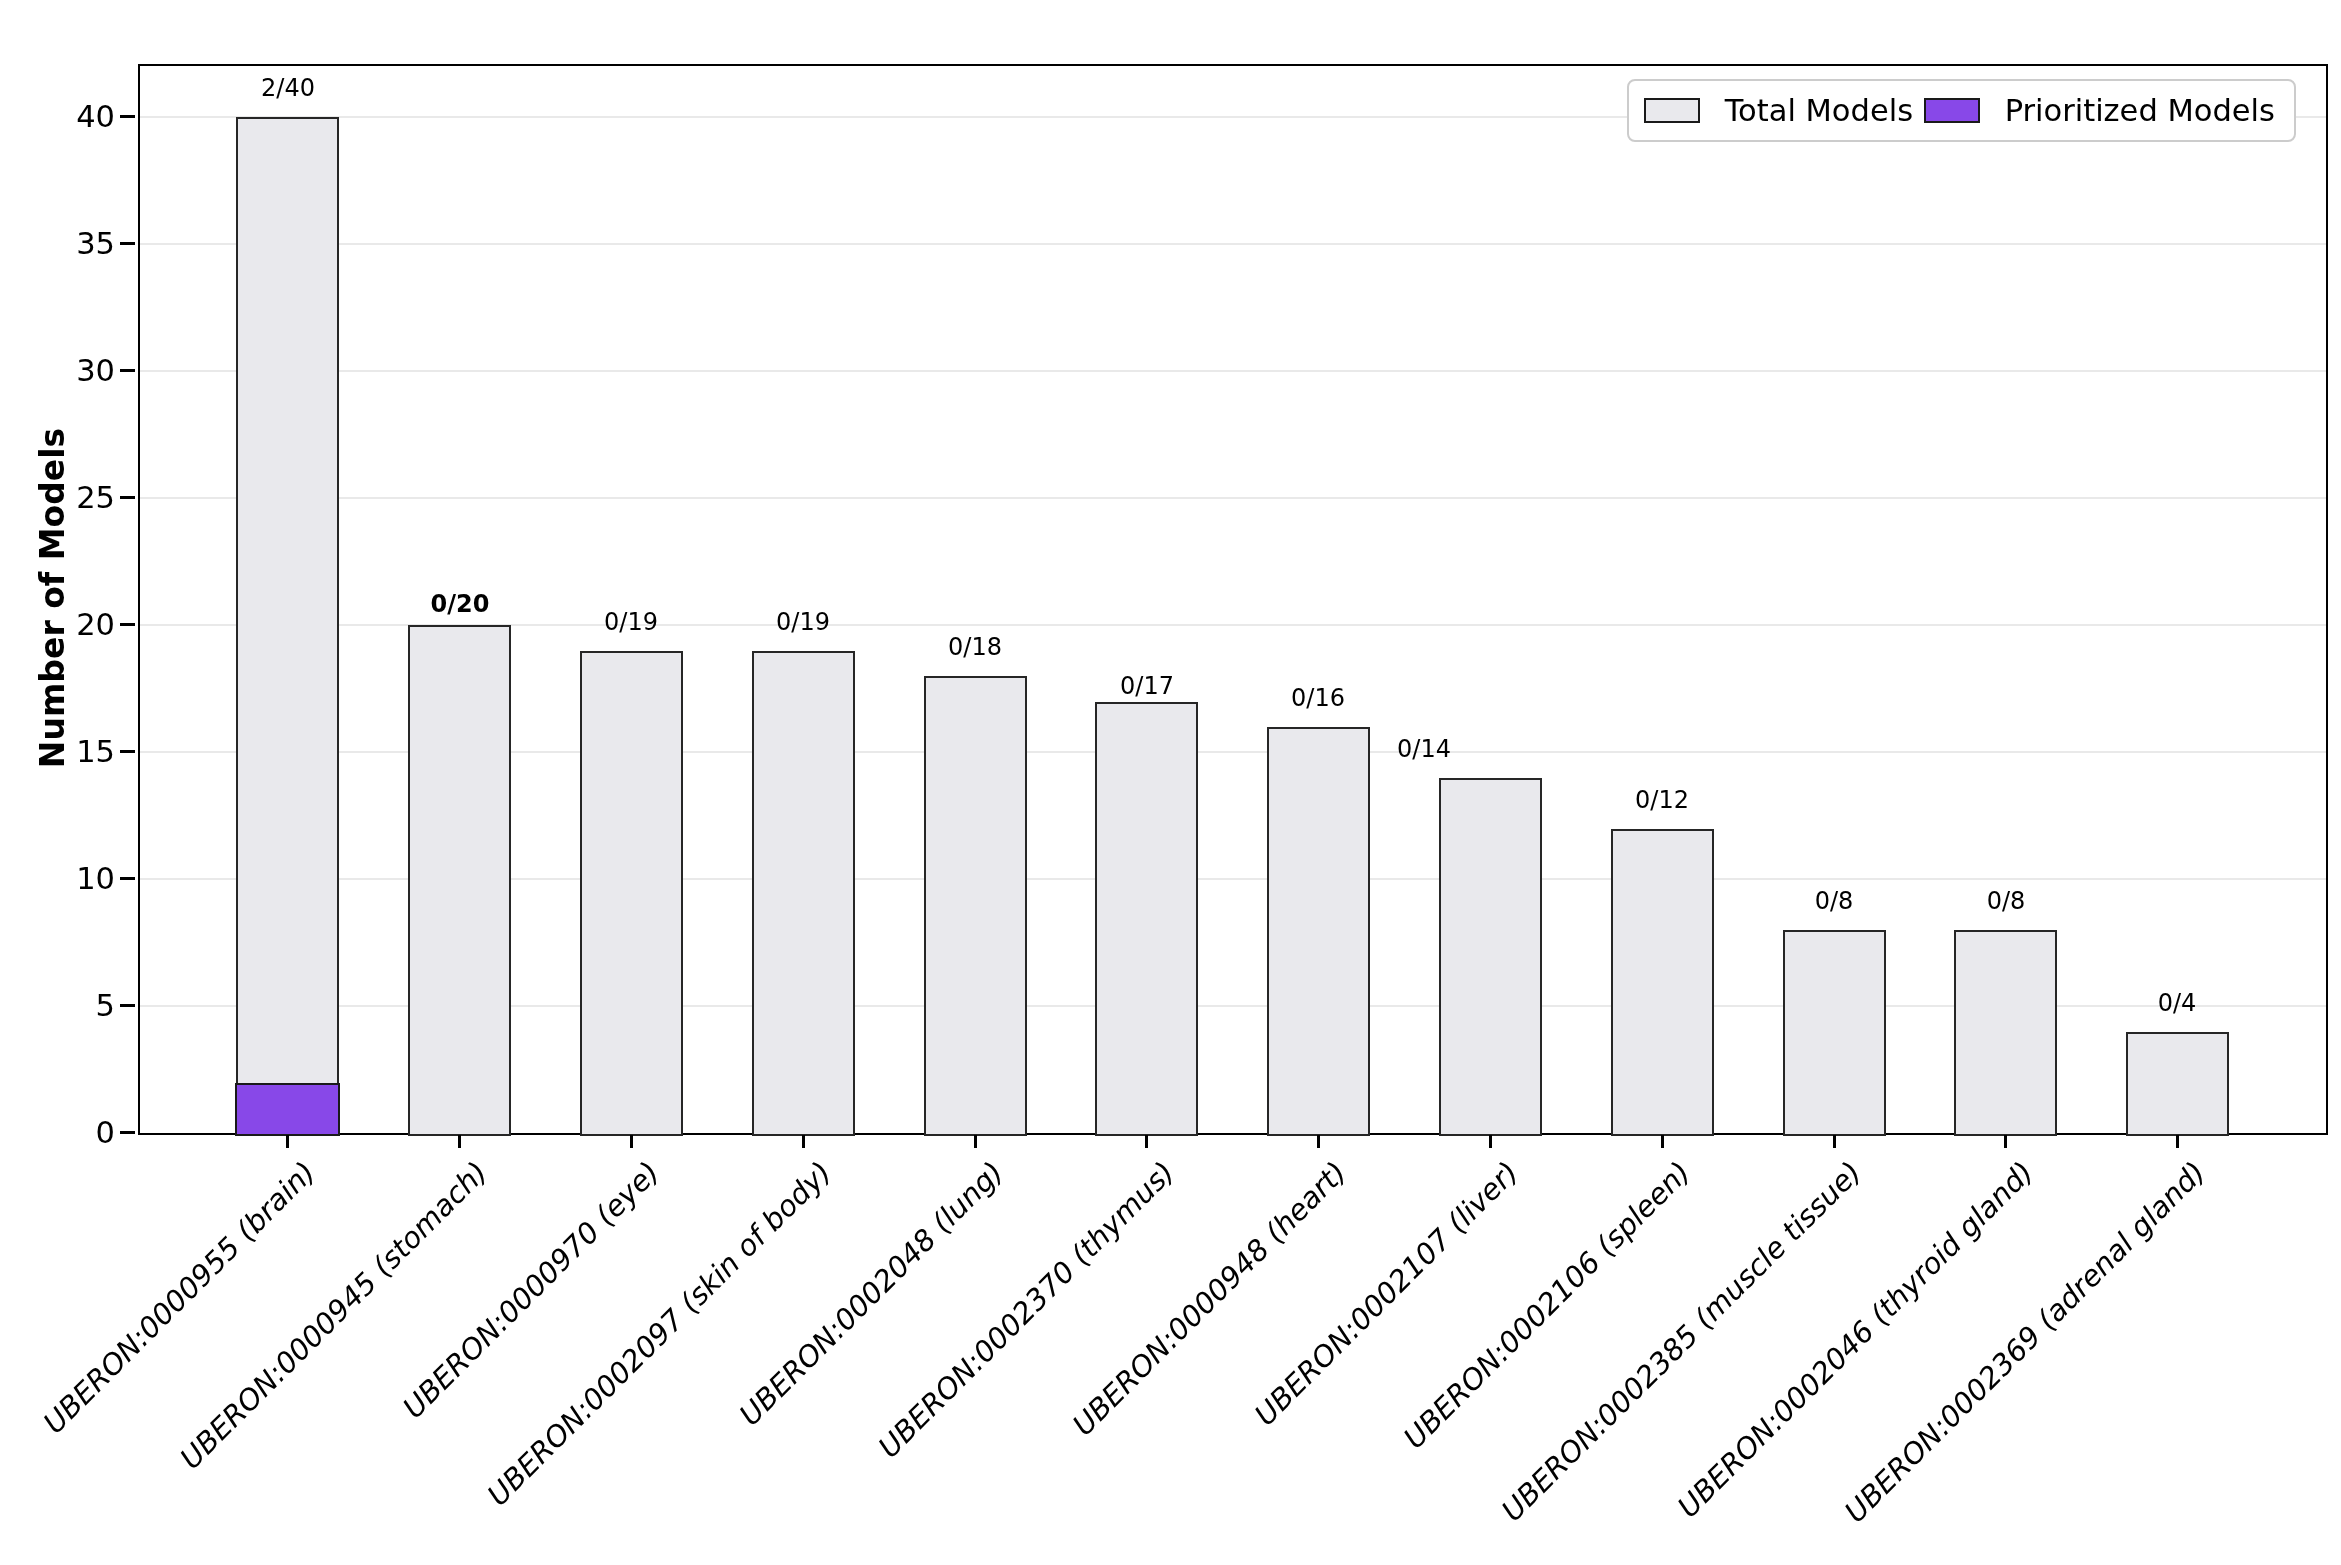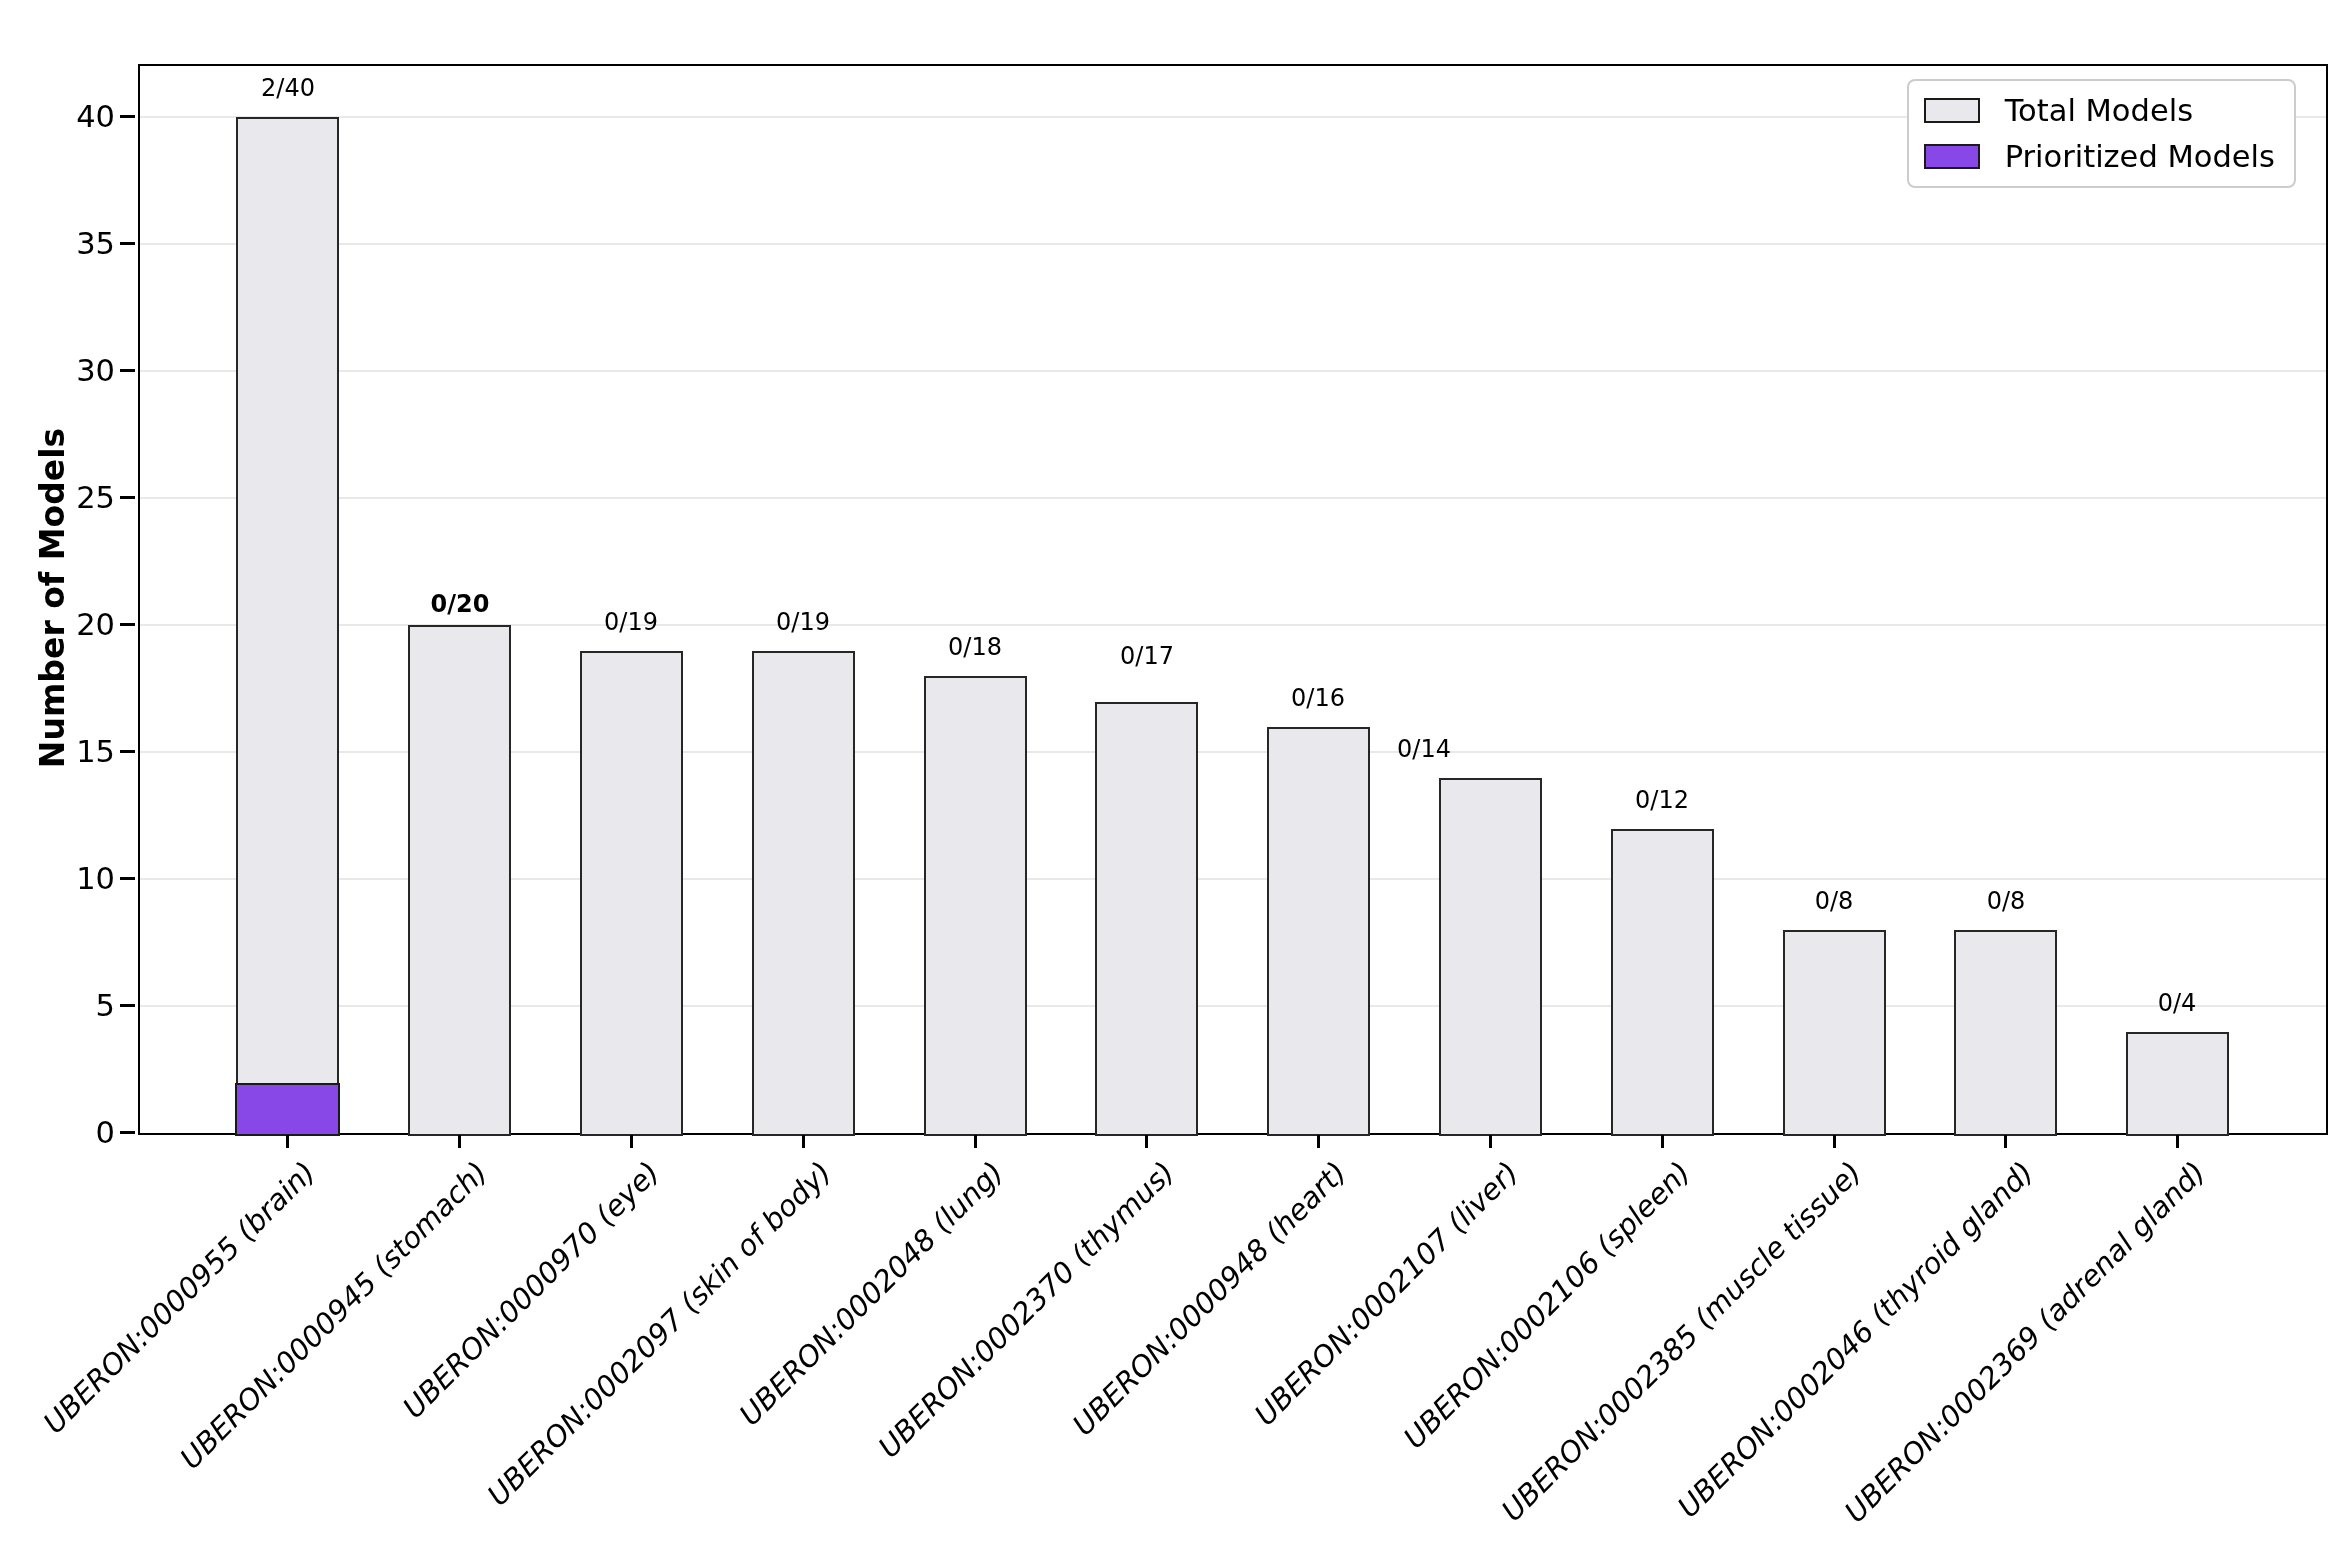--- a/index.html
+++ b/index.html
@@ -95,21 +95,21 @@
   }
   #legend {
     position: absolute;
     top: 13.3px;
     right: 30.5px;
     background: #ffffff;
     border: 2px solid #CCCCCC;
     border-radius: 8px;
     padding: 12px 18.6px 12px 14.6px;
     display: flex;
-    flex-direction: column;
+    flex-direction: row;
     gap: 10.6px;
     z-index: 5;
   }
   .legend-row {
     display: flex;
     align-items: center;
     gap: 25px;
   }
   .legend-swatch {
     width: 56px;
@@ -171,21 +171,21 @@
         <div class="bar-value-label" style="left: 148px; top: 4.4px;">2/40</div>
         <div class="bar" style="left: 268px; width: 103px; bottom: -2.7px; height: 511px; background: rgb(233, 233, 237); border-color: rgb(38, 38, 38);"></div>
         <div class="bar-value-label" style="left: 320px; top: 520px; font-weight: bold;">0/20</div>
         <div class="bar" style="left: 440px; width: 103px; bottom: -2.7px; height: 485px; background: rgb(233, 233, 237); border-color: rgb(38, 38, 38);"></div>
         <div class="bar-value-label" style="left: 491px; top: 538px;">0/19</div>
         <div class="bar" style="left: 612px; width: 103px; bottom: -2.7px; height: 485px; background: rgb(233, 233, 237); border-color: rgb(38, 38, 38);"></div>
         <div class="bar-value-label" style="left: 663px; top: 538px;">0/19</div>
         <div class="bar" style="left: 784px; width: 103px; bottom: -2.7px; height: 460px; background: rgb(233, 233, 237); border-color: rgb(38, 38, 38);"></div>
         <div class="bar-value-label" style="left: 835px; top: 563px;">0/18</div>
         <div class="bar" style="left: 955px; width: 103px; bottom: -2.7px; height: 434px; background: rgb(233, 233, 237); border-color: rgb(38, 38, 38);"></div>
-        <div class="bar-value-label" style="left: 1007px; top: 572px;">0/17</div>
+        <div class="bar-value-label" style="left: 1007px; top: 602px;">0/17</div>
         <div class="bar" style="left: 1127px; width: 103px; bottom: -2.7px; height: 409px; background: rgb(233, 233, 237); border-color: rgb(38, 38, 38);"></div>
         <div class="bar-value-label" style="left: 1178px; top: 614px;">0/16</div>
         <div class="bar" style="left: 1299px; width: 103px; bottom: -2.7px; height: 358px; background: rgb(233, 233, 237); border-color: rgb(38, 38, 38);"></div>
         <div class="bar-value-label" style="left: 1284px; top: 665px;">0/14</div>
         <div class="bar" style="left: 1471px; width: 103px; bottom: -2.7px; height: 307px; background: rgb(233, 233, 237); border-color: rgb(38, 38, 38);"></div>
         <div class="bar-value-label" style="left: 1522px; top: 716px;">0/12</div>
         <div class="bar" style="left: 1643px; width: 103px; bottom: -2.7px; height: 206px; background: rgb(233, 233, 237); border-color: rgb(38, 38, 38);"></div>
         <div class="bar-value-label" style="left: 1694px; top: 817px;">0/8</div>
         <div class="bar" style="left: 1814px; width: 103px; bottom: -2.7px; height: 206px; background: rgb(233, 233, 237); border-color: rgb(38, 38, 38);"></div>
         <div class="bar-value-label" style="left: 1866px; top: 817px;">0/8</div>

